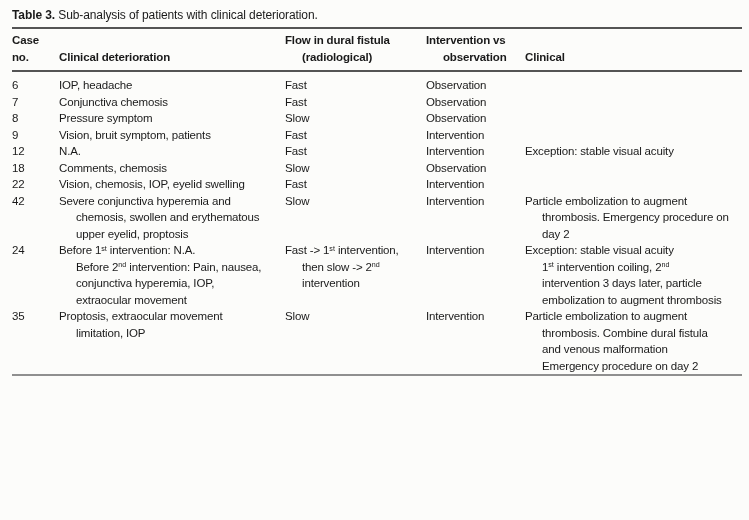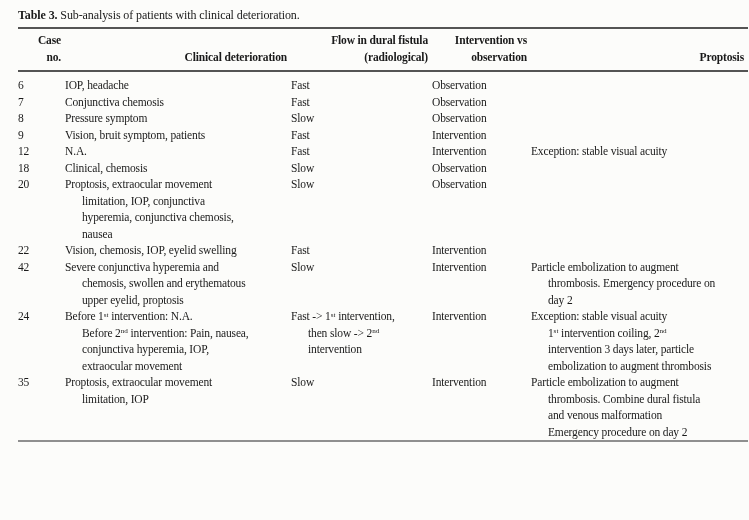--- a/index.html
+++ b/index.html
@@ -8,22 +8,21 @@
     background: #fcfcfa;
   }
   body {
     width: 749px;
     height: 520px;
     overflow: hidden;
     font-family: "Liberation Sans", sans-serif;
     color: #1a1a1a;
   }
   .page {
-    padding: 8px 9px 0 18px;
-    font-family: Liberation Serif, serif;
+    padding: 8px 9px 0 12px;
   }
   .title {
     font-size: 12px;
     line-height: 14px;
     margin: 0 0 5px 0;
     letter-spacing: -0.1px;
   }
   .title .bold { font-weight: bold; }
   .rule {
     height: 2px;
@@ -39,21 +38,21 @@
     line-height: 16.5px;
     letter-spacing: -0.15px;
   }
   col.c1 { width: 47px; }
   col.c2 { width: 226px; }
   col.c3 { width: 141px; }
   col.c4 { width: 99px; }
   col.c5 { width: 217px; }
   thead th {
     font-weight: bold;
-    text-align: right;
+    text-align: left;
     vertical-align: bottom;
     height: 36px;
     padding: 0 4px 5px 0;
   }
   tbody td {
     vertical-align: top;
     padding: 0 4px 0 0;
   }
   tbody tr:first-child td { padding-top: 5px; }
   td.hang, th.hang {
@@ -85,21 +84,21 @@
         <col class="c3">
         <col class="c4">
         <col class="c5">
     </colgroup>
     <thead>
       <tr>
         <th>Case<br>no.</th>
         <th class="hang">Clinical deterioration</th>
         <th class="hang">Flow in dural fistula<br>(radiological)</th>
         <th class="hang">Intervention vs<br>observation</th>
-        <th class="hang">Proptosis</th>
+        <th class="hang">Clinical</th>
       </tr>
     </thead>
   </table>
 
   <div class="rule"></div>
 
   <table>
     <colgroup>
       <col class="c1">
         <col class="c2">
@@ -138,28 +137,21 @@
         </tr>
         <tr>
           <td>12</td>
           <td class="hang">N.A.</td>
           <td class="hang">Fast</td>
           <td>Intervention</td>
           <td class="hang">Exception: stable visual acuity</td>
         </tr>
         <tr>
           <td>18</td>
-          <td class="hang">Clinical, chemosis</td>
-          <td class="hang">Slow</td>
-          <td>Observation</td>
-          <td class="hang"></td>
-        </tr>
-        <tr>
-          <td>20</td>
-          <td class="hang">Proptosis, extraocular movement<br>limitation, IOP, conjunctiva<br>hyperemia, conjunctiva chemosis,<br>nausea</td>
+          <td class="hang">Comments, chemosis</td>
           <td class="hang">Slow</td>
           <td>Observation</td>
           <td class="hang"></td>
         </tr>
         <tr>
           <td>22</td>
           <td class="hang">Vision, chemosis, IOP, eyelid swelling</td>
           <td class="hang">Fast</td>
           <td>Intervention</td>
           <td class="hang"></td>

